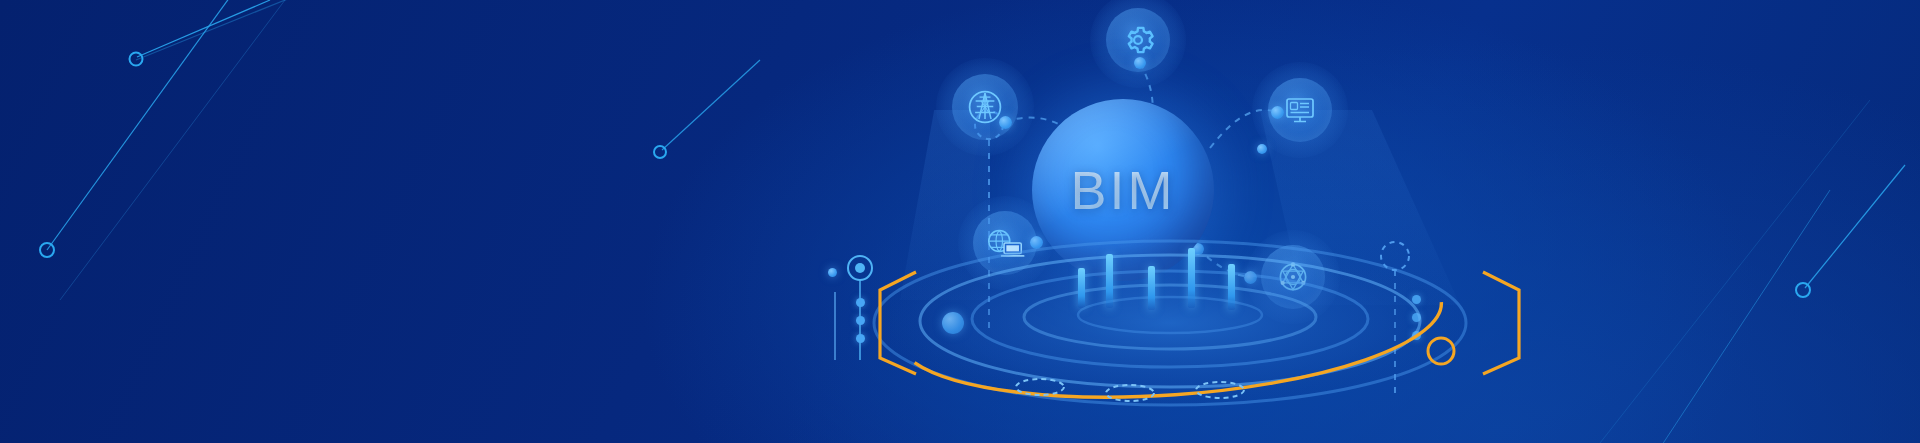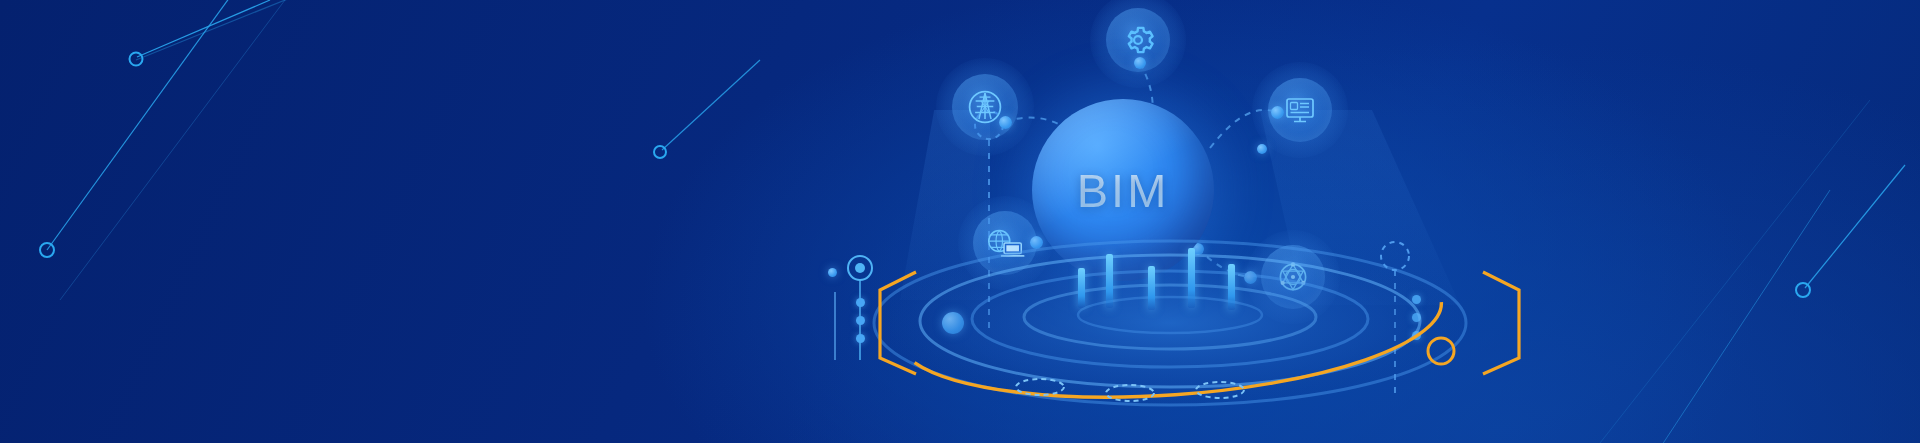--- a/index.html
+++ b/index.html
@@ -44,21 +44,21 @@
     background:radial-gradient(circle at 36% 26%, #4aa6ff 0%, #2d86f0 42%, #1f63cf 78%, #1a55bb 100%);
     box-shadow:0 0 46px 14px rgba(45,134,240,.28), inset -12px -16px 40px rgba(10,40,110,.45);
   }
   .sphere-gloss{
     position:absolute;left:0;top:0;width:100%;height:100%;border-radius:50%;
     background:linear-gradient(150deg, rgba(255,255,255,.22) 0%, rgba(255,255,255,0) 48%);
   }
   .sphere-label{
     position:absolute;left:0;top:0;width:100%;height:100%;
     display:flex;align-items:center;justify-content:center;
-    font-size:47px;letter-spacing:3px;font-weight:400;
+    font-size:54px;letter-spacing:3px;font-weight:400;
     color:#cfe9ff;
     background:linear-gradient(180deg,#eaf5ff 0%,#bde0ff 45%,#6cb8f7 100%);
     -webkit-background-clip:text;background-clip:text;-webkit-text-fill-color:transparent;
     text-shadow:0 2px 10px rgba(0,30,90,.35);
     text-align:right;
   }
 
   
   .bubble{
     position:absolute;border-radius:50%;

